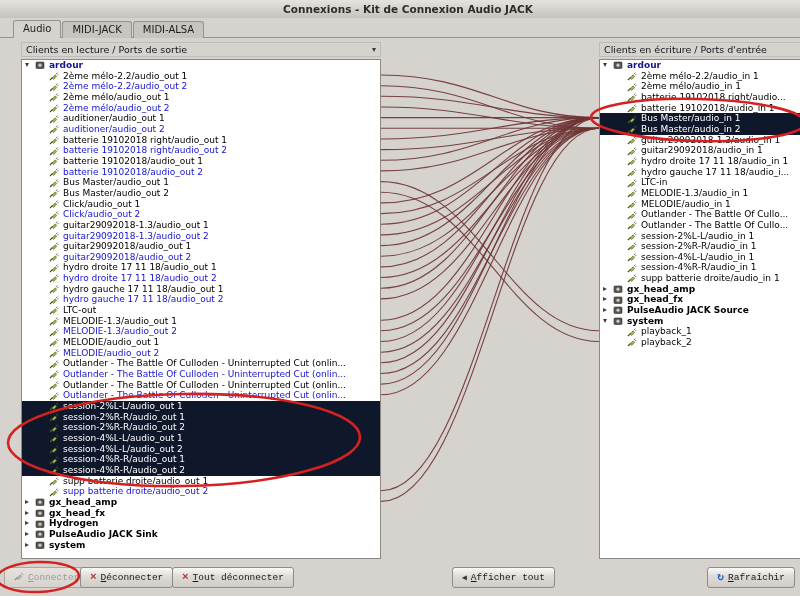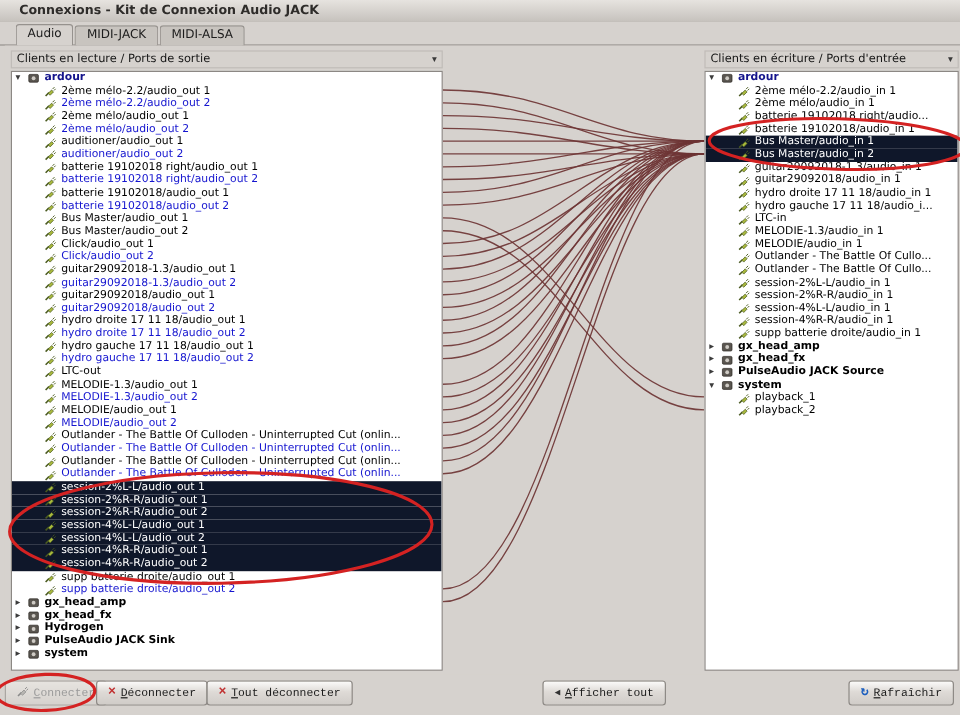--- a/index.html
+++ b/index.html
@@ -1,28 +1,28 @@
 <!DOCTYPE html>
 <html><head>
 <meta charset="utf-8">
 <style>
   html,body{margin:0;padding:0;}
   body{width:800px;height:596px;font-family:"DejaVu Sans",sans-serif;}
   .window{position:relative;width:800px;height:596px;background:#d6d2ce;overflow:hidden;outline:1px solid #8a8682;}
 
-  .titlebar{height:18px;line-height:18px;text-align:left;font-size:10.5px;font-weight:bold;color:#2e2c2a;
+  .titlebar{height:18px;line-height:18px;text-align:center;font-size:10.5px;font-weight:bold;color:#2e2c2a;
     background:linear-gradient(#e6e3df,#c6c2bd);border-bottom:1px solid #9a9692;padding-left:16px;}
 
   .tabbar{position:absolute;top:18px;left:0;right:0;height:20px;display:flex;align-items:flex-end;padding-left:13px;background:#d6d2ce;}
   .tabbar::after{content:"";position:absolute;left:0;right:0;bottom:0;height:1px;background:#96928e;}
   .tab{position:relative;border:1px solid #96928e;border-bottom:none;border-radius:3px 3px 0 0;margin-right:1px;
     padding:2px 9px 3px;font-size:10px;color:#1c1c1c;background:#c8c4bf;z-index:1;}
   .tab.active{background:#d6d2ce;padding-bottom:4px;z-index:3;}
 
-  .content{position:absolute;top:38px;left:4px;right:0;height:524px;background:#d6d2ce;}
+  .content{position:absolute;top:38px;left:16px;right:0;height:524px;background:#d6d2ce;}
 
   .panel{position:absolute;top:0;bottom:0;}
   .panel.left{left:5px;width:360px;}
   .panel.right{left:583px;width:212px;}
   .combo{position:absolute;top:4px;left:0;right:0;height:15px;display:flex;align-items:center;justify-content:space-between;
     font-size:9.5px;color:#141414;background:#d6d2ce;border:1px solid #c0bcb8;padding:0 4px;box-sizing:border-box;}
   .combo-arrow{font-size:8px;color:#3a3a3a;}
   .tree{position:absolute;top:21px;left:0;right:0;bottom:3px;background:#ffffff;border:1px solid #8c8884;overflow:hidden;box-sizing:border-box;}
 
   .row{display:flex;align-items:center;height:10.66px;line-height:10.66px;white-space:nowrap;overflow:hidden;padding-left:3px;}

